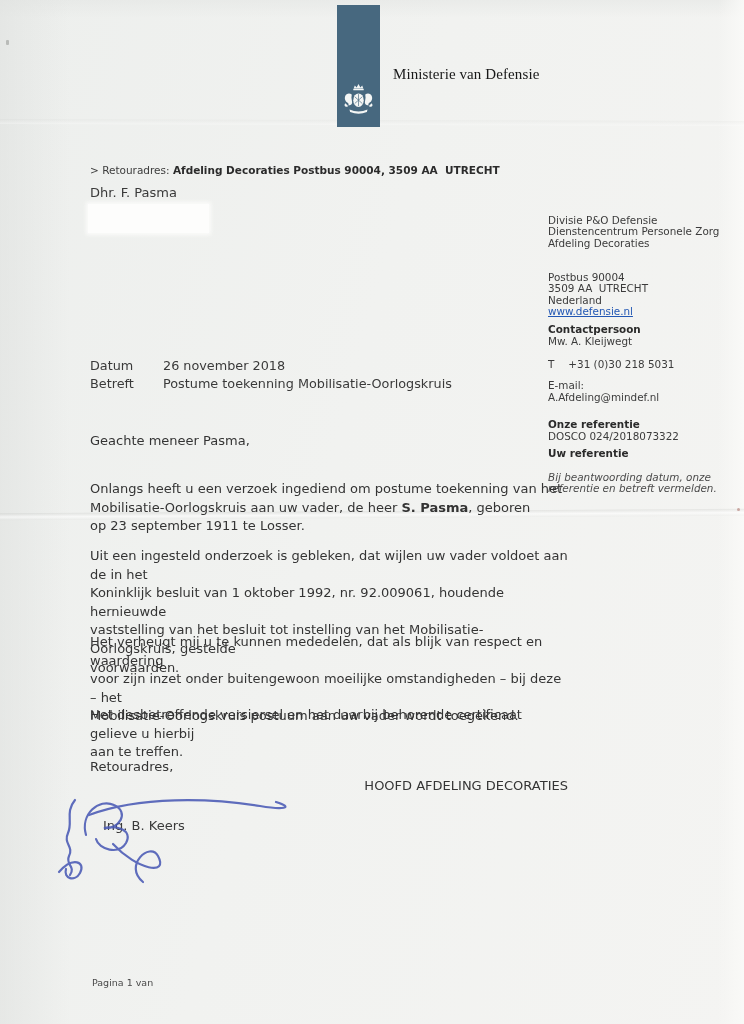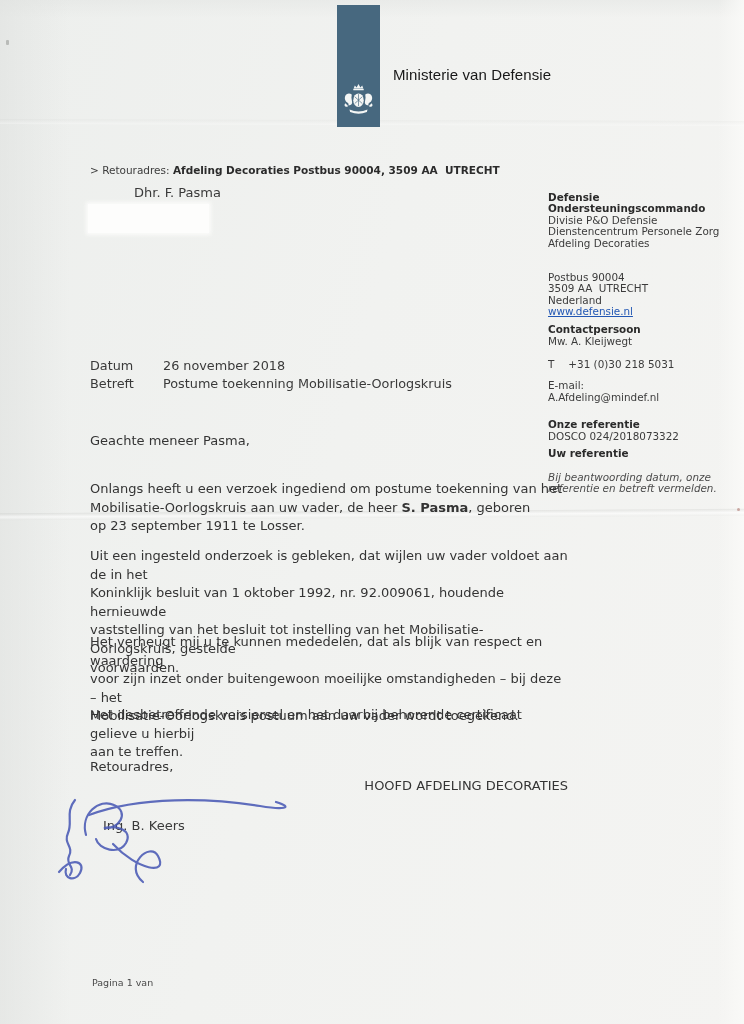--- a/index.html
+++ b/index.html
@@ -13,26 +13,26 @@
       linear-gradient(180deg, rgba(226,228,226,0.5) 0px, rgba(240,241,239,0) 18px),
       linear-gradient(105deg,#edefed 0%,#f1f2f0 45%,#f4f4f2 100%);
     font-family:"DejaVu Sans","Liberation Sans",sans-serif;
     color:#333;
     overflow:hidden;
   }
   .abs{position:absolute;}
   
   .ribbon{left:337px;top:5px;width:43px;height:122px;background:#47687f;}
   .crest{position:absolute;left:5px;top:74px;width:33px;height:40px;}
-  .ministry{left:393px;top:66px;font-family:Liberation Sans, sans-serif;
+  .ministry{left:393px;top:66px;font-family:Liberation Serif, serif;
     font-size:15px;color:#181818;letter-spacing:0.1px;}
   
   .retour{left:90px;top:164px;font-size:10.5px;color:#3c3c3c;}
   .retour b{color:#2b2b2b;}
-  .recipient{left:90px;top:185px;font-size:13px;color:#3a3a3a;margin-left:44px;}
+  .recipient{left:90px;top:185px;font-size:13px;color:#3a3a3a;}
   .redaction{left:88px;top:204px;width:121px;height:29px;background:#fdfdfc;
     box-shadow:0 0 4px 2px rgba(253,253,252,0.9);}
   
   .side{left:548px;width:178px;font-size:10.4px;line-height:11.4px;color:#3b3b3b;white-space:pre-line;}
   .side b,.sideb{font-weight:bold;color:#2a2a2a;}
   .sideb{left:548px;font-size:10.4px;line-height:11.4px;font-weight:bold;color:#2a2a2a;white-space:pre-line;}
   .link{color:#2257b4;text-decoration:underline;cursor:pointer;}
   .note{font-style:italic;color:#4a4a4a;}
   
   .metarow{left:90px;font-size:12.8px;color:#3a3a3a;}
@@ -84,22 +84,20 @@
       </g>
     </svg>
   </div>
   <div class="abs ministry">Ministerie van Defensie</div>
 
   <div class="abs retour"><span>&gt; Retouradres: </span><b>Afdeling Decoraties Postbus 90004, 3509 AA&nbsp; UTRECHT</b></div>
 
   <div class="abs recipient">Dhr. F. Pasma</div>
   <div class="abs redaction"></div>
 
-  <div class="abs sideb" style="top:192px;">Defensie
-Ondersteuningscommando</div>
   <div class="abs side" style="top:215px;">Divisie P&amp;O Defensie
 Dienstencentrum Personele Zorg
 Afdeling Decoraties</div>
   <div class="abs side" style="top:272px;">Postbus 90004
 3509 AA&nbsp; UTRECHT
 Nederland</div>
   <a class="abs side link" style="top:306px;">www.defensie.nl</a>
 
   <div class="abs sideb" style="top:324px;">Contactpersoon</div>
   <div class="abs side" style="top:336px;">Mw. A. Kleijwegt</div>

